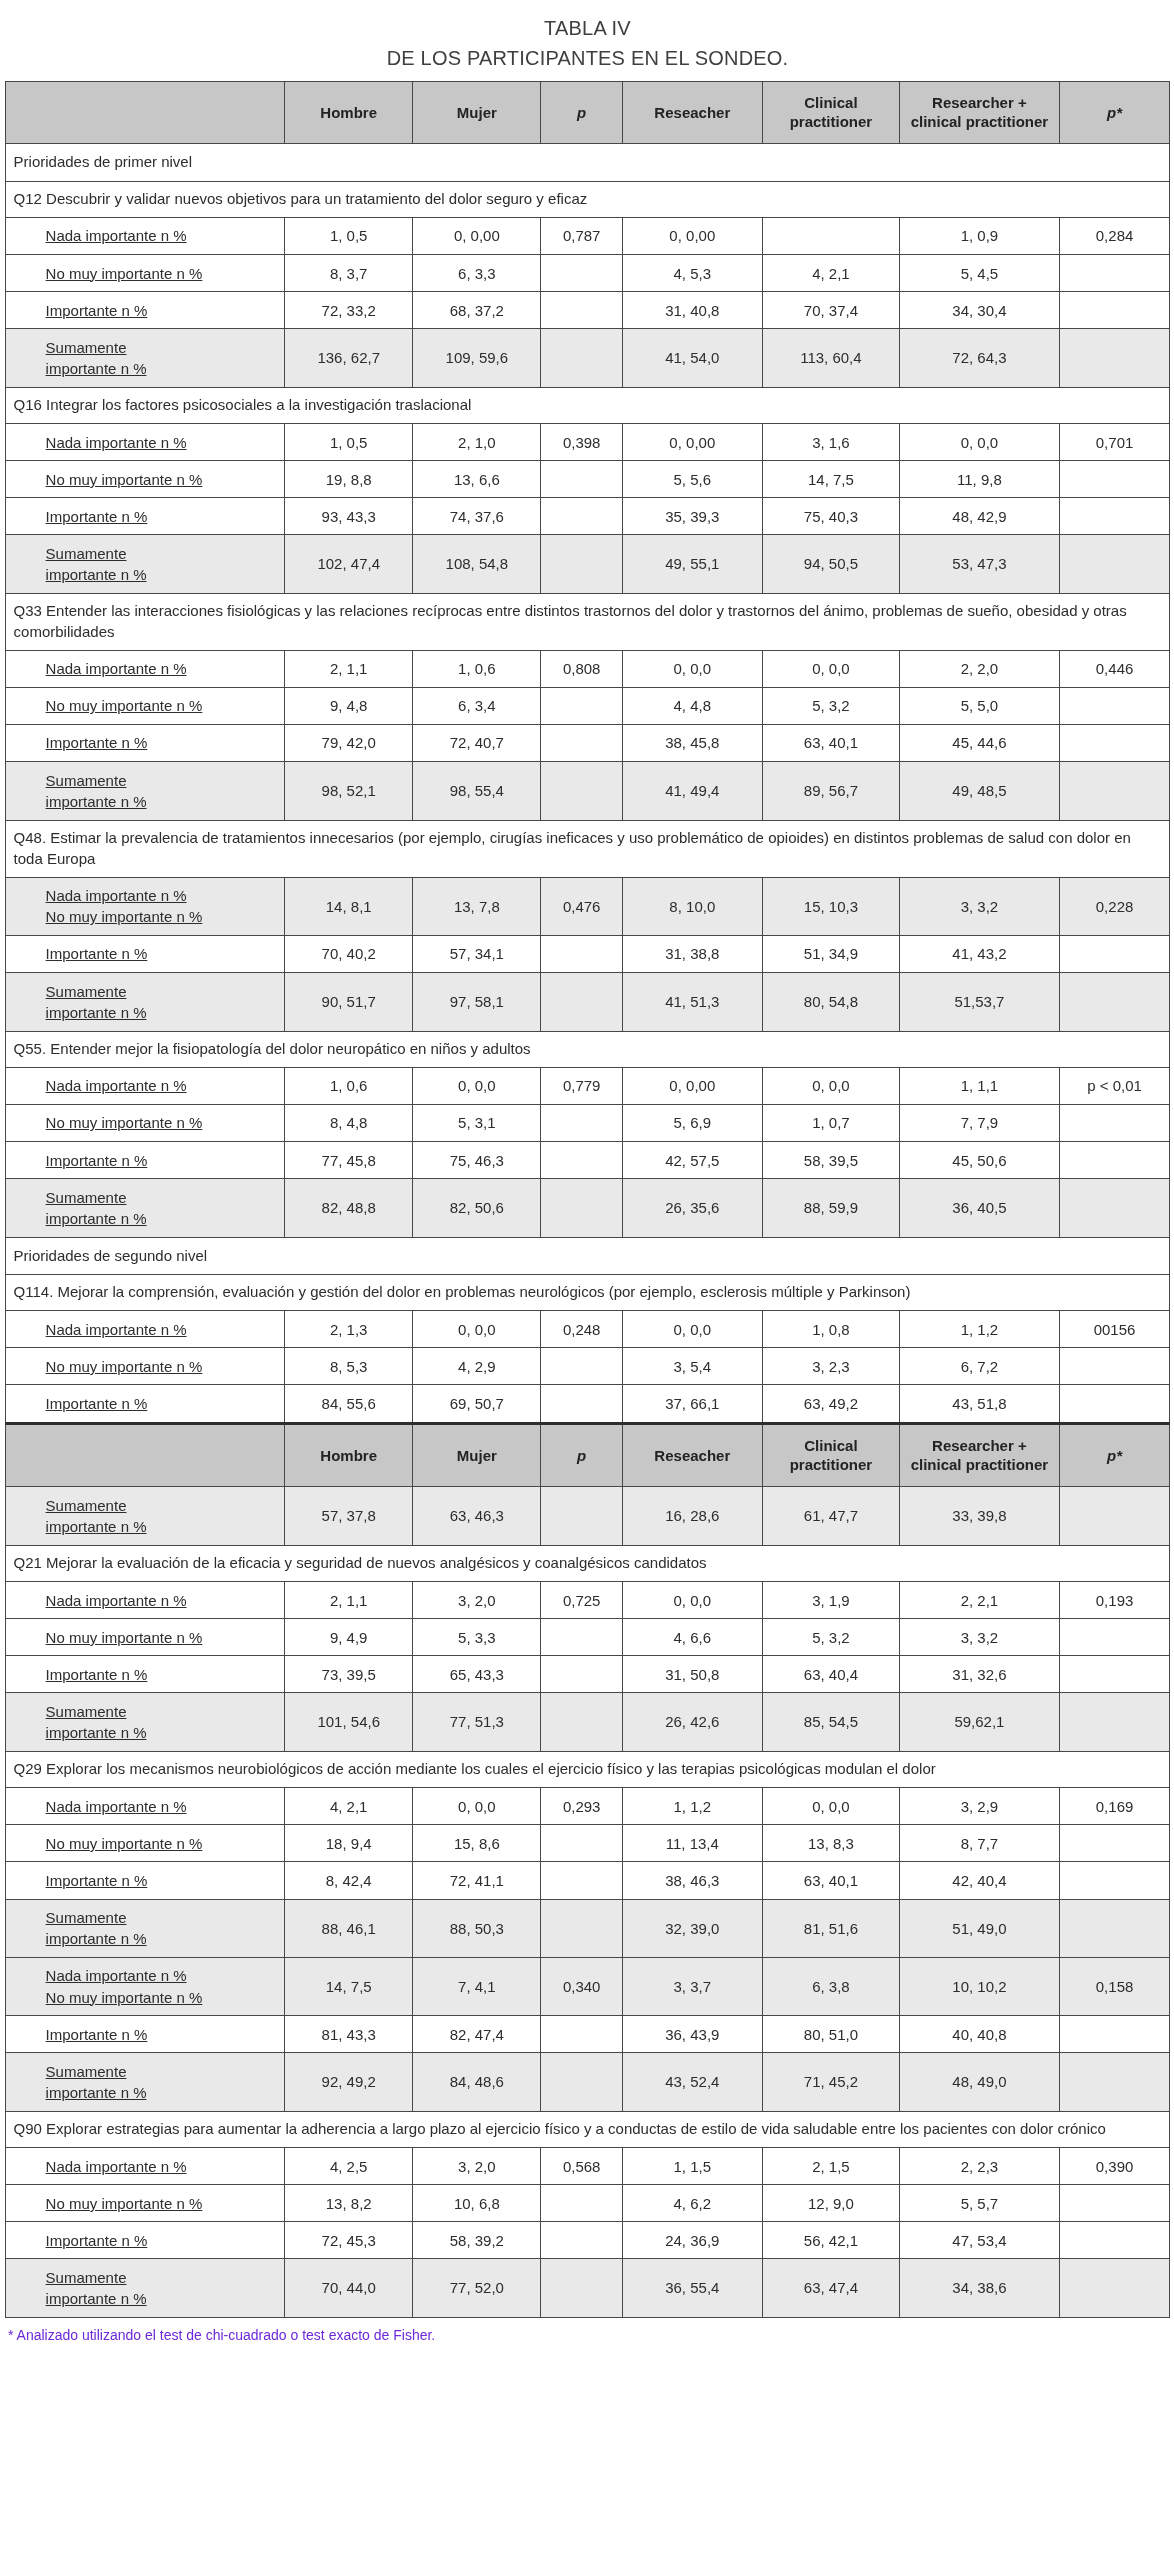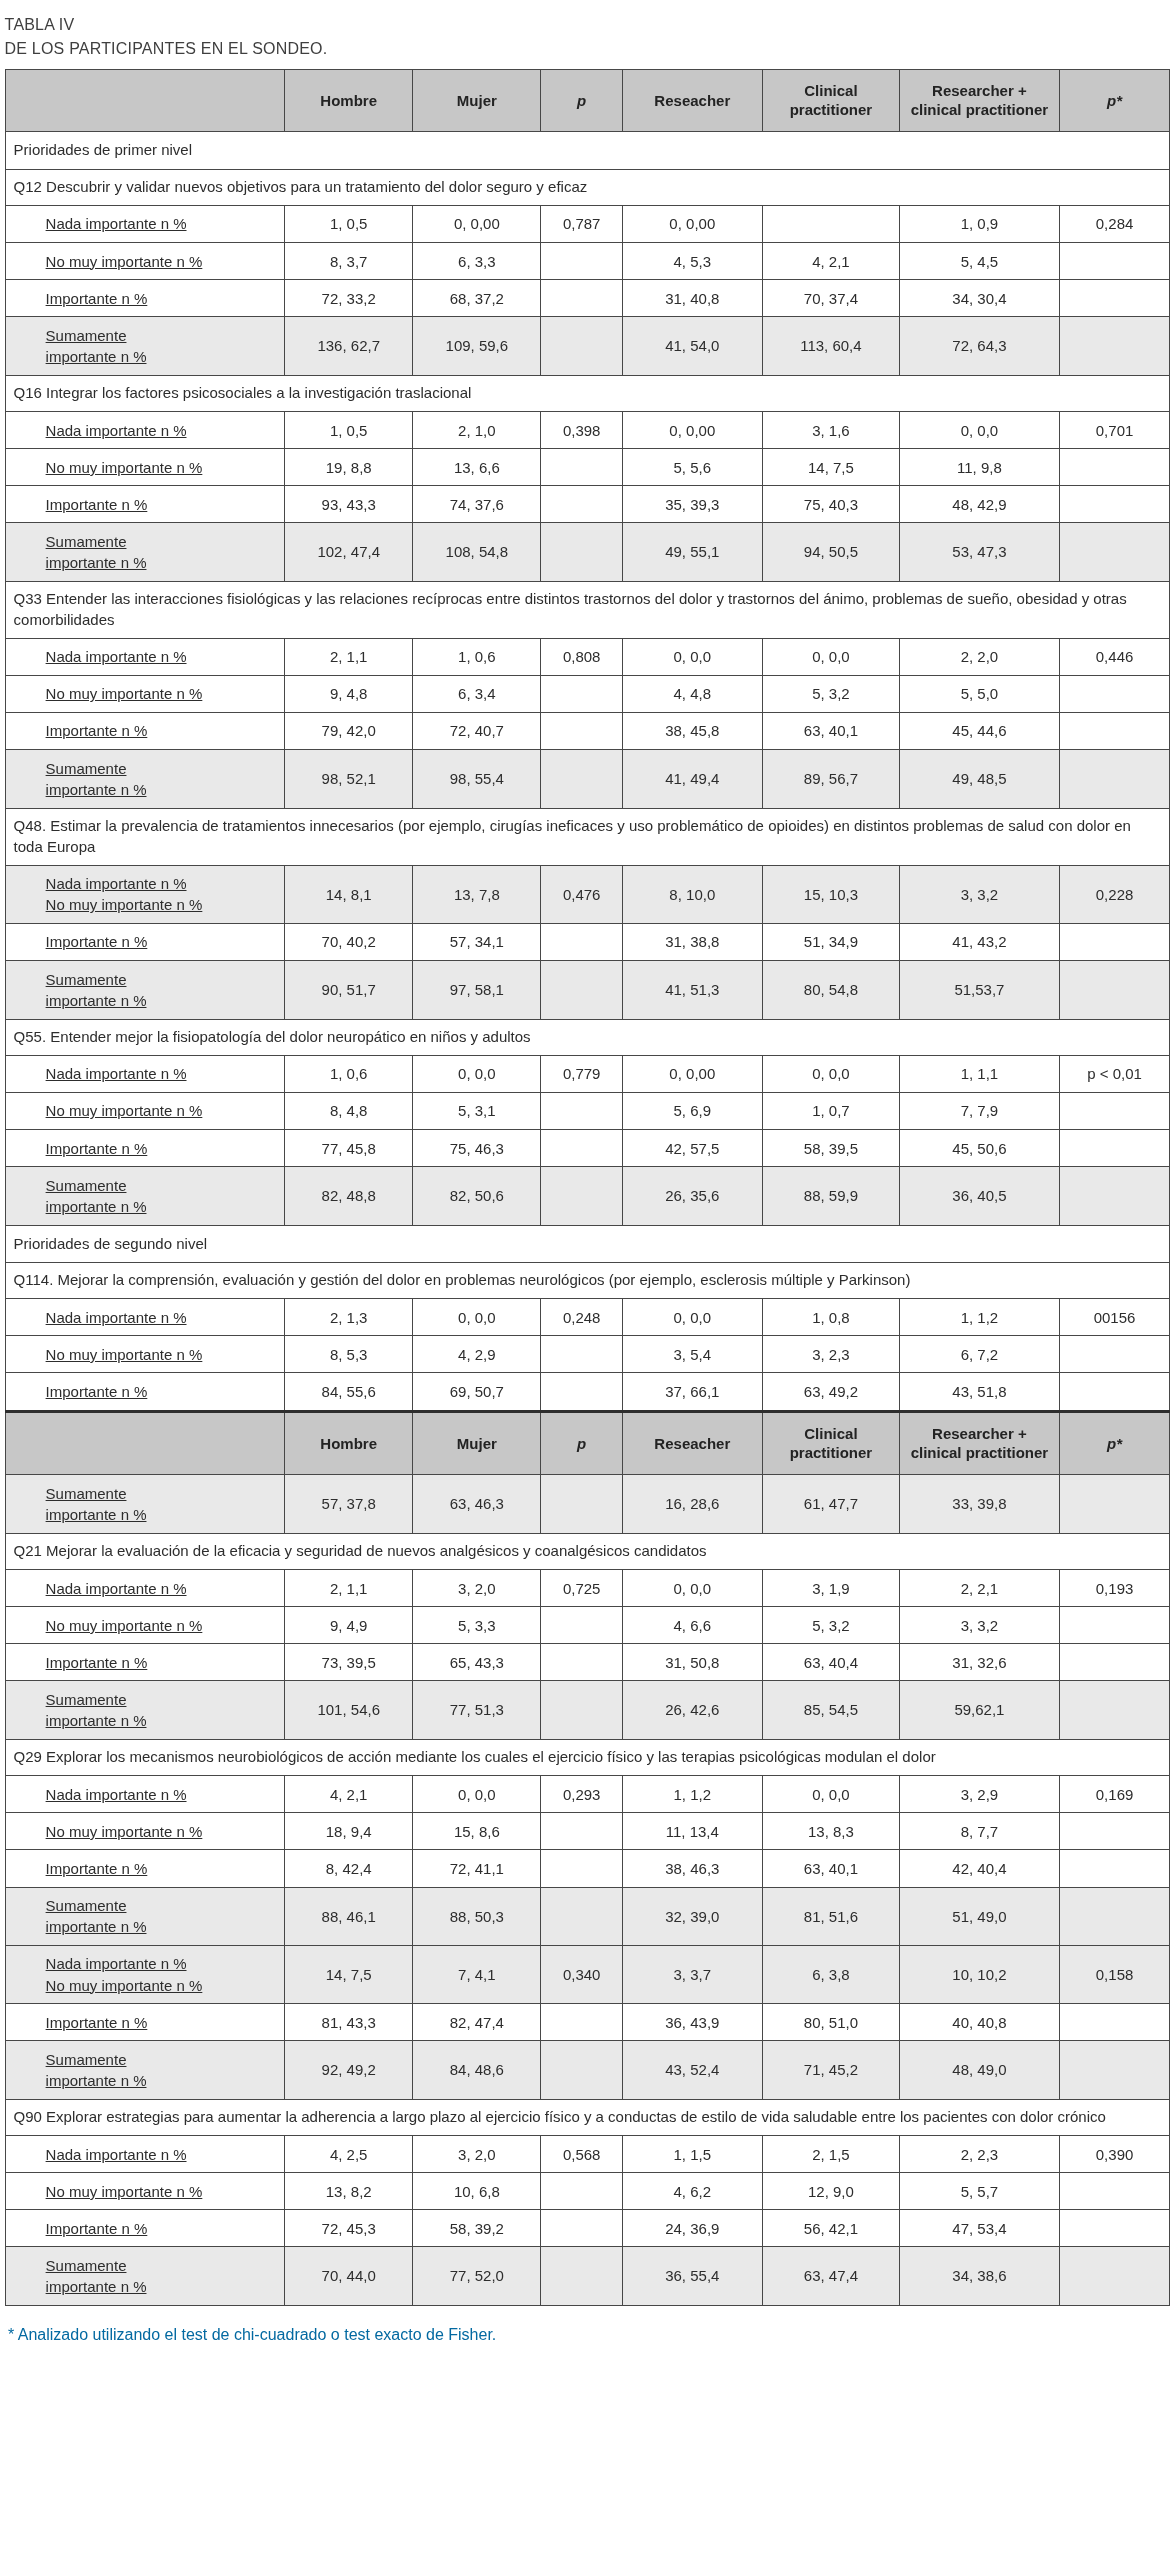--- a/index.html
+++ b/index.html
@@ -7,22 +7,22 @@
   body {
     font-family: "Liberation Sans", sans-serif;
     color: #2d2d2d;
   }
   .page {
     width: 1175px;
     padding: 8px 4.6px 16px 4.6px;
     background: #ffffff;
   }
   .caption {
-    text-align: left;
-    font-size: 16px;
+    text-align: center;
+    font-size: 20px;
     line-height: 1.5;
     color: #3f3f3f;
     letter-spacing: 0.2px;
     margin: 4.6px 0 8px 0;
   }
   table.results {
     width: 100%;
     border-collapse: collapse;
     table-layout: fixed;
     font-size: 15px;
@@ -58,24 +58,24 @@
     text-decoration: underline;
   }
   td.num {
     text-align: center;
     padding: 7.4px 3.4px;
     line-height: 1.42;
   }
   tr.shaded td { background: #e9e9e9; }
   tr.repeat th { border-top: 3.4px solid #2e2e2e; }
   .footnote {
-    font-size: 16px;
-    margin-top: 20px;
+    font-size: 14px;
+    margin-top: 9px;
     padding-left: 3.4px;
-    color: #0369a1;
+    color: #6d28d9;
   }
 </style>
 </head>
 <body>
 
 <div class="page">
 
   <div class="caption">
     <div>TABLA IV</div>
     <div>DE LOS PARTICIPANTES EN EL SONDEO.</div>

